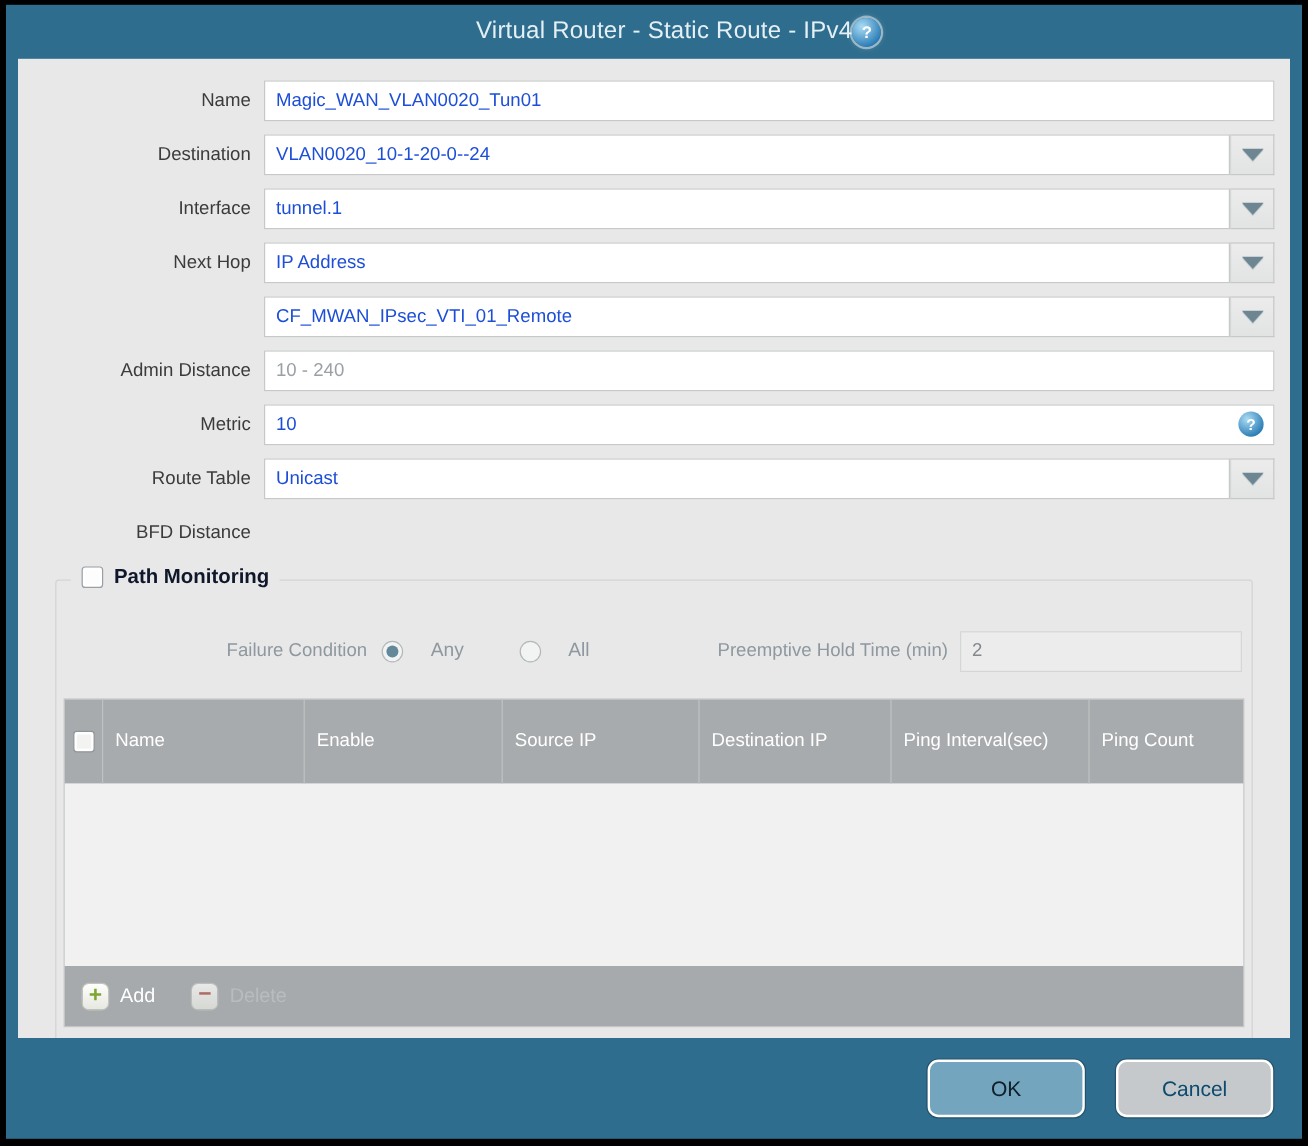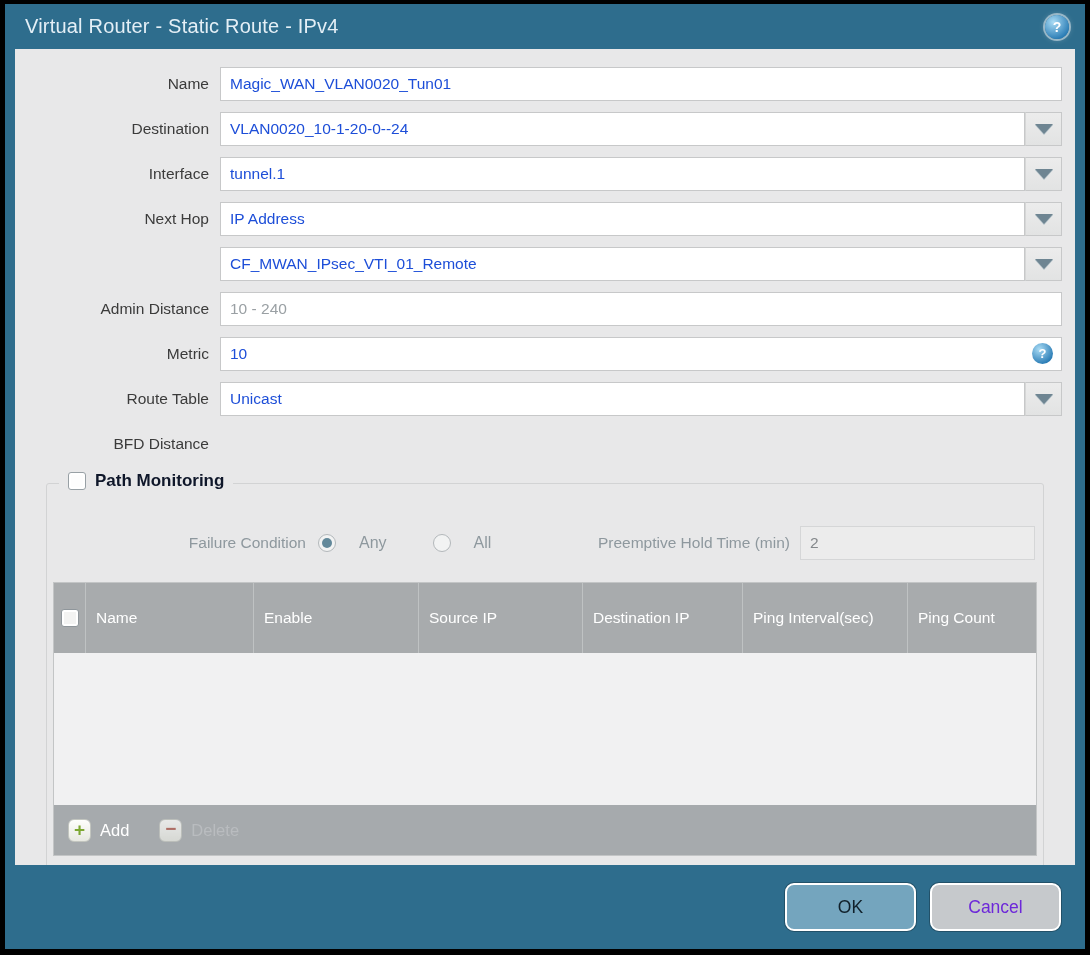--- a/index.html
+++ b/index.html
@@ -3,21 +3,21 @@
 <meta charset="utf-8">
 <style>
   * { margin: 0; padding: 0; box-sizing: border-box; }
   html, body { width: 1090px; height: 955px; background: #000; overflow: hidden;
     font-family: "Liberation Sans", sans-serif; }
   .frame { width: 1090px; height: 955px; background: #000; padding: 4px 5px 6px 5px; }
   .dialog { width: 100%; height: 100%; background: #2e6d8d; display: flex; flex-direction: column; }
 
   
   .titlebar { height: 45px; flex: none; display: flex; align-items: center;
-    justify-content: space-between; padding: 0 16px 0 20px; }
+    justify-content: center; padding: 0 16px 0 20px; margin-left: 37px; }
   .title { color: #e4eff6; font-size: 20px; letter-spacing: 0.2px; }
   .help { width: 22px; height: 22px; border-radius: 50%; color: #fff; font-weight: bold;
     font-size: 14px; display: grid; place-items: center; cursor: pointer;
     background: radial-gradient(circle at 35% 30%, #aadcf5, #2a7cb5 75%);
     box-shadow: 0 0 0 2px rgba(255,255,255,0.45), 0 0 6px rgba(255,255,255,0.35); }
   .help-title { width: 24px; height: 24px; }
 
   
   .content { flex: 1; margin: 0 10px; background: #e8e8e9; padding: 18px 13px 0 13px; overflow: hidden; }
 
@@ -82,26 +82,26 @@
     font-size: 19px; font-weight: bold; line-height: 1; }
   .plus-glyph { color: #7da733; margin-top: -2px; }
   .minus-glyph { color: #b05a4e; margin-top: -3px; }
   .tool-label { font-size: 16.5px; color: #fff; }
   .tool.disabled { cursor: default; }
   .tool.disabled .tool-label { color: #b9bcbf; }
   .tool.disabled .tool-icon { opacity: 0.75; }
 
   
   .footer { height: 84px; flex: none; display: flex; align-items: center;
-    justify-content: flex-end; gap: 14px; padding-right: 24px; }
+    justify-content: flex-end; gap: 26px; padding-right: 24px; }
   .btn { width: 131px; height: 48px; border-radius: 9px; border: 2px solid #fff;
     font-family: "Liberation Sans", sans-serif; font-size: 17.5px; cursor: pointer;
     display: grid; place-items: center; box-shadow: 0 0 0 1px rgba(0,0,0,0.25); }
   .btn-ok { background: #74a5be; color: #10202a; }
-  .btn-cancel { background: #c6c9cc; color: #6d28d9; }
+  .btn-cancel { background: #c6c9cc; color: #0c4a6e; }
 </style>
 </head>
 <body>
 
 <div class="frame">
   <div class="dialog">
 
     <div class="titlebar">
       <span class="title">Virtual Router - Static Route - IPv4</span>
       <span class="help help-title">?</span>

